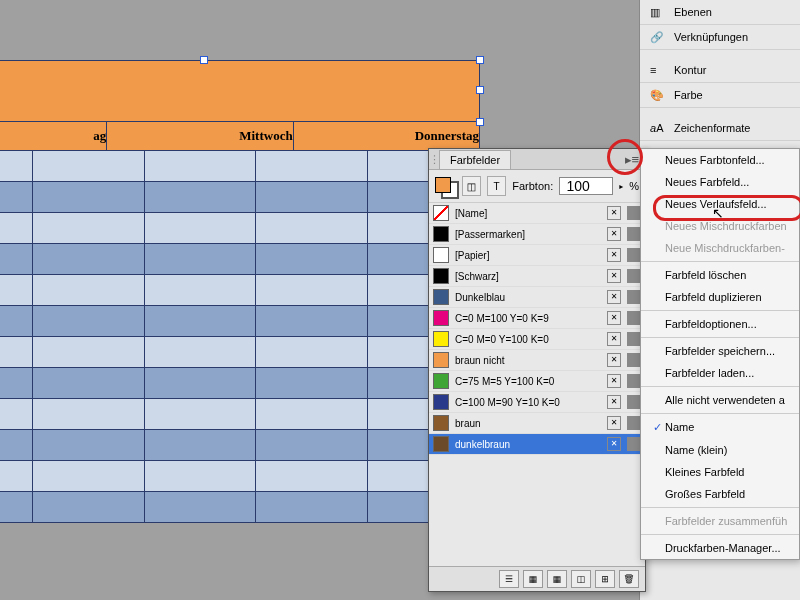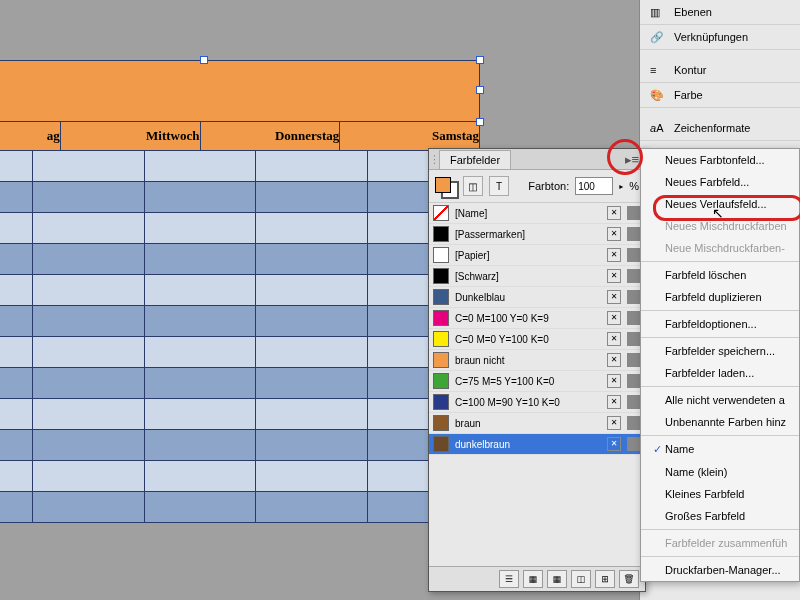--- a/index.html
+++ b/index.html
@@ -21,21 +21,21 @@
 .swatches-panel{position:absolute;left:428px;top:148px;width:216px;height:442px;background:#e8e8e8;border:1px solid #555;box-shadow:2px 2px 6px rgba(0,0,0,.3)}
 .panel-tab{display:flex;align-items:center;background:#d4d4d4;border-bottom:1px solid #aaa;height:20px}
 .panel-tab .grip{width:8px;text-align:center;color:#888}
 .panel-tab .title{background:#e8e8e8;padding:3px 10px;font-size:11px;border:1px solid #aaa;border-bottom:none;margin-left:2px}
 .panel-tab .flyout{margin-left:auto;padding:0 6px;font-size:13px;color:#555}
 .tint-row{display:flex;align-items:center;gap:6px;padding:4px 6px;border-bottom:1px solid #ccc;height:24px}
 .fill-stroke{width:22px;height:18px;position:relative}
 .fill-box{position:absolute;left:0;top:0;width:14px;height:14px;background:#f09a4a;border:1px solid #000}
 .stroke-box{position:absolute;left:6px;top:4px;width:14px;height:14px;background:#fff;border:2px solid #555}
 .small-btn{width:18px;height:18px;border:1px solid #aaa;background:#eee;display:inline-flex;align-items:center;justify-content:center;font-size:10px}
-.tint-input{width:32px;height:14px;border:1px solid #888;background:#fff;text-align:left;font-size:10px;padding-right:2px}
+.tint-input{width:32px;height:14px;border:1px solid #888;background:#fff;text-align:center;font-size:14px;padding-right:18px}
 .swatch-list{height:330px;overflow:auto;background:#e8e8e8}
 .swatch-row{display:flex;align-items:center;height:20px;padding:0 4px;gap:6px;border-bottom:1px solid #ddd}
 .swatch-row.selected{background:#3875d7;color:#fff}
 .sw-chip{width:14px;height:14px;border:1px solid #666;flex-shrink:0}
 .sw-name{flex:1;font-size:10px;white-space:nowrap;overflow:hidden}
 .sw-ic{width:12px;height:12px;border:1px solid #888;flex-shrink:0;font-size:8px;text-align:center;line-height:12px}
 .panel-footer{position:absolute;bottom:0;left:0;right:0;height:24px;background:#e0e0e0;border-top:1px solid #aaa;display:flex;align-items:center;justify-content:flex-end;gap:4px;padding:0 6px}
 .foot-btn{width:18px;height:16px;border:1px solid #999;background:#eee;font-size:9px;display:flex;align-items:center;justify-content:center}
 .context-menu{position:absolute;right:0;top:148px;width:158px;background:#f4f4f4;border:1px solid #999;box-shadow:2px 2px 8px rgba(0,0,0,.3)}
 .menu-item{padding:5px 12px;font-size:11px;white-space:nowrap;overflow:hidden}
@@ -50,21 +50,20 @@
 </head>
 <body>
 
 <div class="canvas-area">
   <div class="table-frame">
     <div class="orange-header"></div>
     <div class="day-row">
       <div class="day-cell">ag</div>
       <div class="day-cell">Mittwoch</div>
       <div class="day-cell">Donnerstag</div>
-      <div class="day-cell">Samstag</div>
     </div>
     <div id="body-rows">
         <div class="body-row r-light">
           <div class="body-cell"></div>
           <div class="body-cell"></div>
           <div class="body-cell"></div>
           <div class="body-cell"></div>
           <div class="body-cell"></div>
         </div>
         <div class="body-row r-dark">
@@ -289,21 +288,20 @@
     <div class="menu-sep"></div>
     <div class="menu-item"><span class="menu-check"></span><span>Farbfeld löschen</span></div>
     <div class="menu-item"><span class="menu-check"></span><span>Farbfeld duplizieren</span></div>
     <div class="menu-sep"></div>
     <div class="menu-item"><span class="menu-check"></span><span>Farbfeldoptionen...</span></div>
     <div class="menu-sep"></div>
     <div class="menu-item"><span class="menu-check"></span><span>Farbfelder speichern...</span></div>
     <div class="menu-item"><span class="menu-check"></span><span>Farbfelder laden...</span></div>
     <div class="menu-sep"></div>
     <div class="menu-item"><span class="menu-check"></span><span>Alle nicht verwendeten a</span></div>
-    <div class="menu-item"><span class="menu-check"></span><span>Unbenannte Farben hinz</span></div>
     <div class="menu-sep"></div>
     <div class="menu-item"><span class="menu-check">✓</span><span>Name</span></div>
     <div class="menu-item"><span class="menu-check"></span><span>Name (klein)</span></div>
     <div class="menu-item"><span class="menu-check"></span><span>Kleines Farbfeld</span></div>
     <div class="menu-item"><span class="menu-check"></span><span>Großes Farbfeld</span></div>
     <div class="menu-sep"></div>
     <div class="menu-item disabled"><span class="menu-check"></span><span>Farbfelder zusammenfüh</span></div>
     <div class="menu-sep"></div>
     <div class="menu-item"><span class="menu-check"></span><span>Druckfarben-Manager...</span></div>
   </div>

